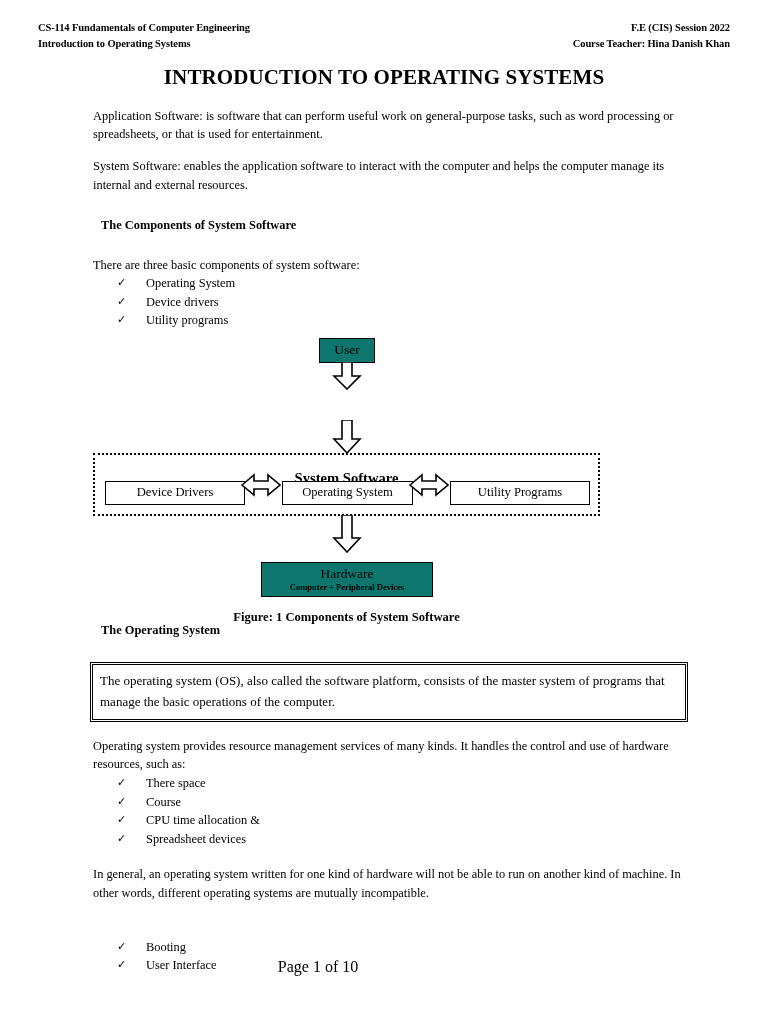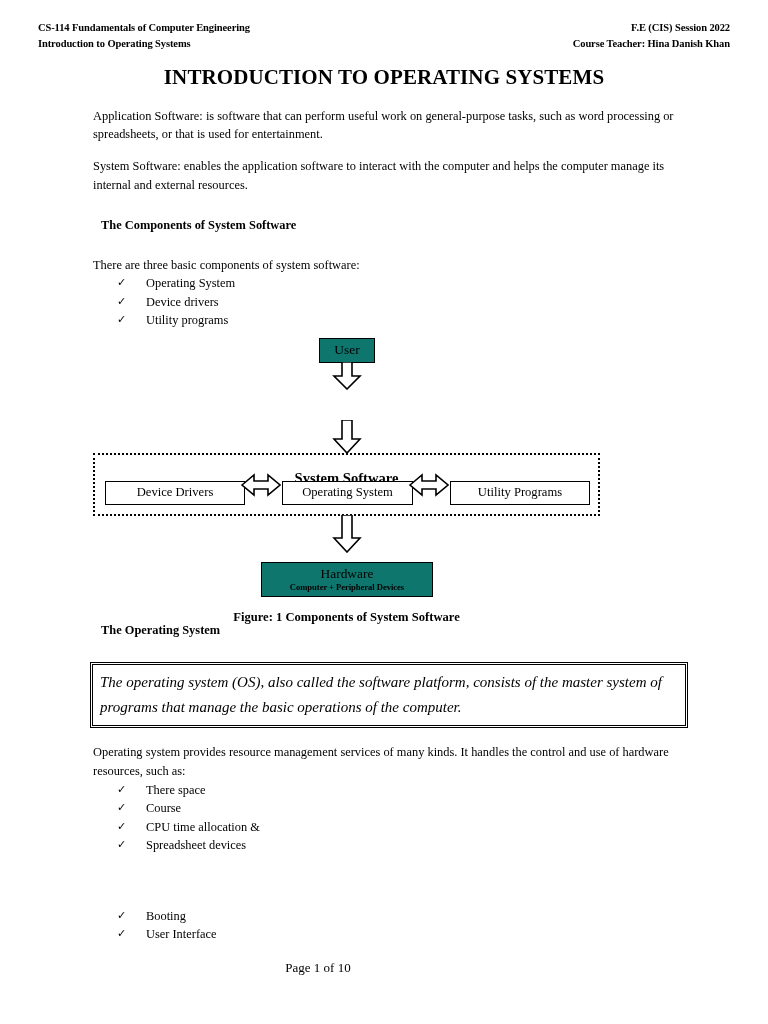--- a/index.html
+++ b/index.html
@@ -97,22 +97,21 @@
     top: 0;
     font-size: 11px;
   }
 
   
   .def-box {
     border: 1px double #000;
     outline: 1px solid #000;
     outline-offset: 1px;
     padding: 5px 7px 6px 7px;
-    font-style: italic;
-    font-size: 15px;
+    font-size: 13px;
     line-height: 1.62;
     margin-left: -1px;
     width: 594px;
   }
 
   
   .figure {
     position: relative;
     width: 596px;
     height: 260px;
@@ -195,21 +194,21 @@
     margin-top: 16px;
   }
 
   
   .doc-footer {
     position: absolute;
     left: 0;
     bottom: 48px;
     width: 636px;
     text-align: center;
-    font-size: 13px;
+    font-size: 16px;
   }
 </style>
 </head>
 <body>
 
 <div class="page">
 
   <div class="doc-header">
     <div class="doc-header-row">
       <span class="left">CS-114 Fundamentals of Computer Engineering</span>
@@ -311,20 +310,21 @@
 
     <ul class="check-list">
       <li><span class="tick">✓</span><span>There space</span></li>
       <li><span class="tick">✓</span><span>Course</span></li>
       <li><span class="tick">✓</span><span>CPU time allocation &amp;</span></li>
       <li><span class="tick">✓</span><span>Spreadsheet devices</span></li>
     </ul>
 
     <div class="spacer-md"></div>
 
+    <p class="para">In general, an operating system written for one kind of hardware will not be able to run on another kind of machine. In other words, different operating systems are mutually incompatible.</p>
 
     <div class="spacer-sm"></div>
 
 
     <div class="spacer-lg"></div>
 
     <ul class="check-list">
       <li><span class="tick">✓</span><span>Booting</span></li>
       <li><span class="tick">✓</span><span>User Interface</span></li>
     </ul>

